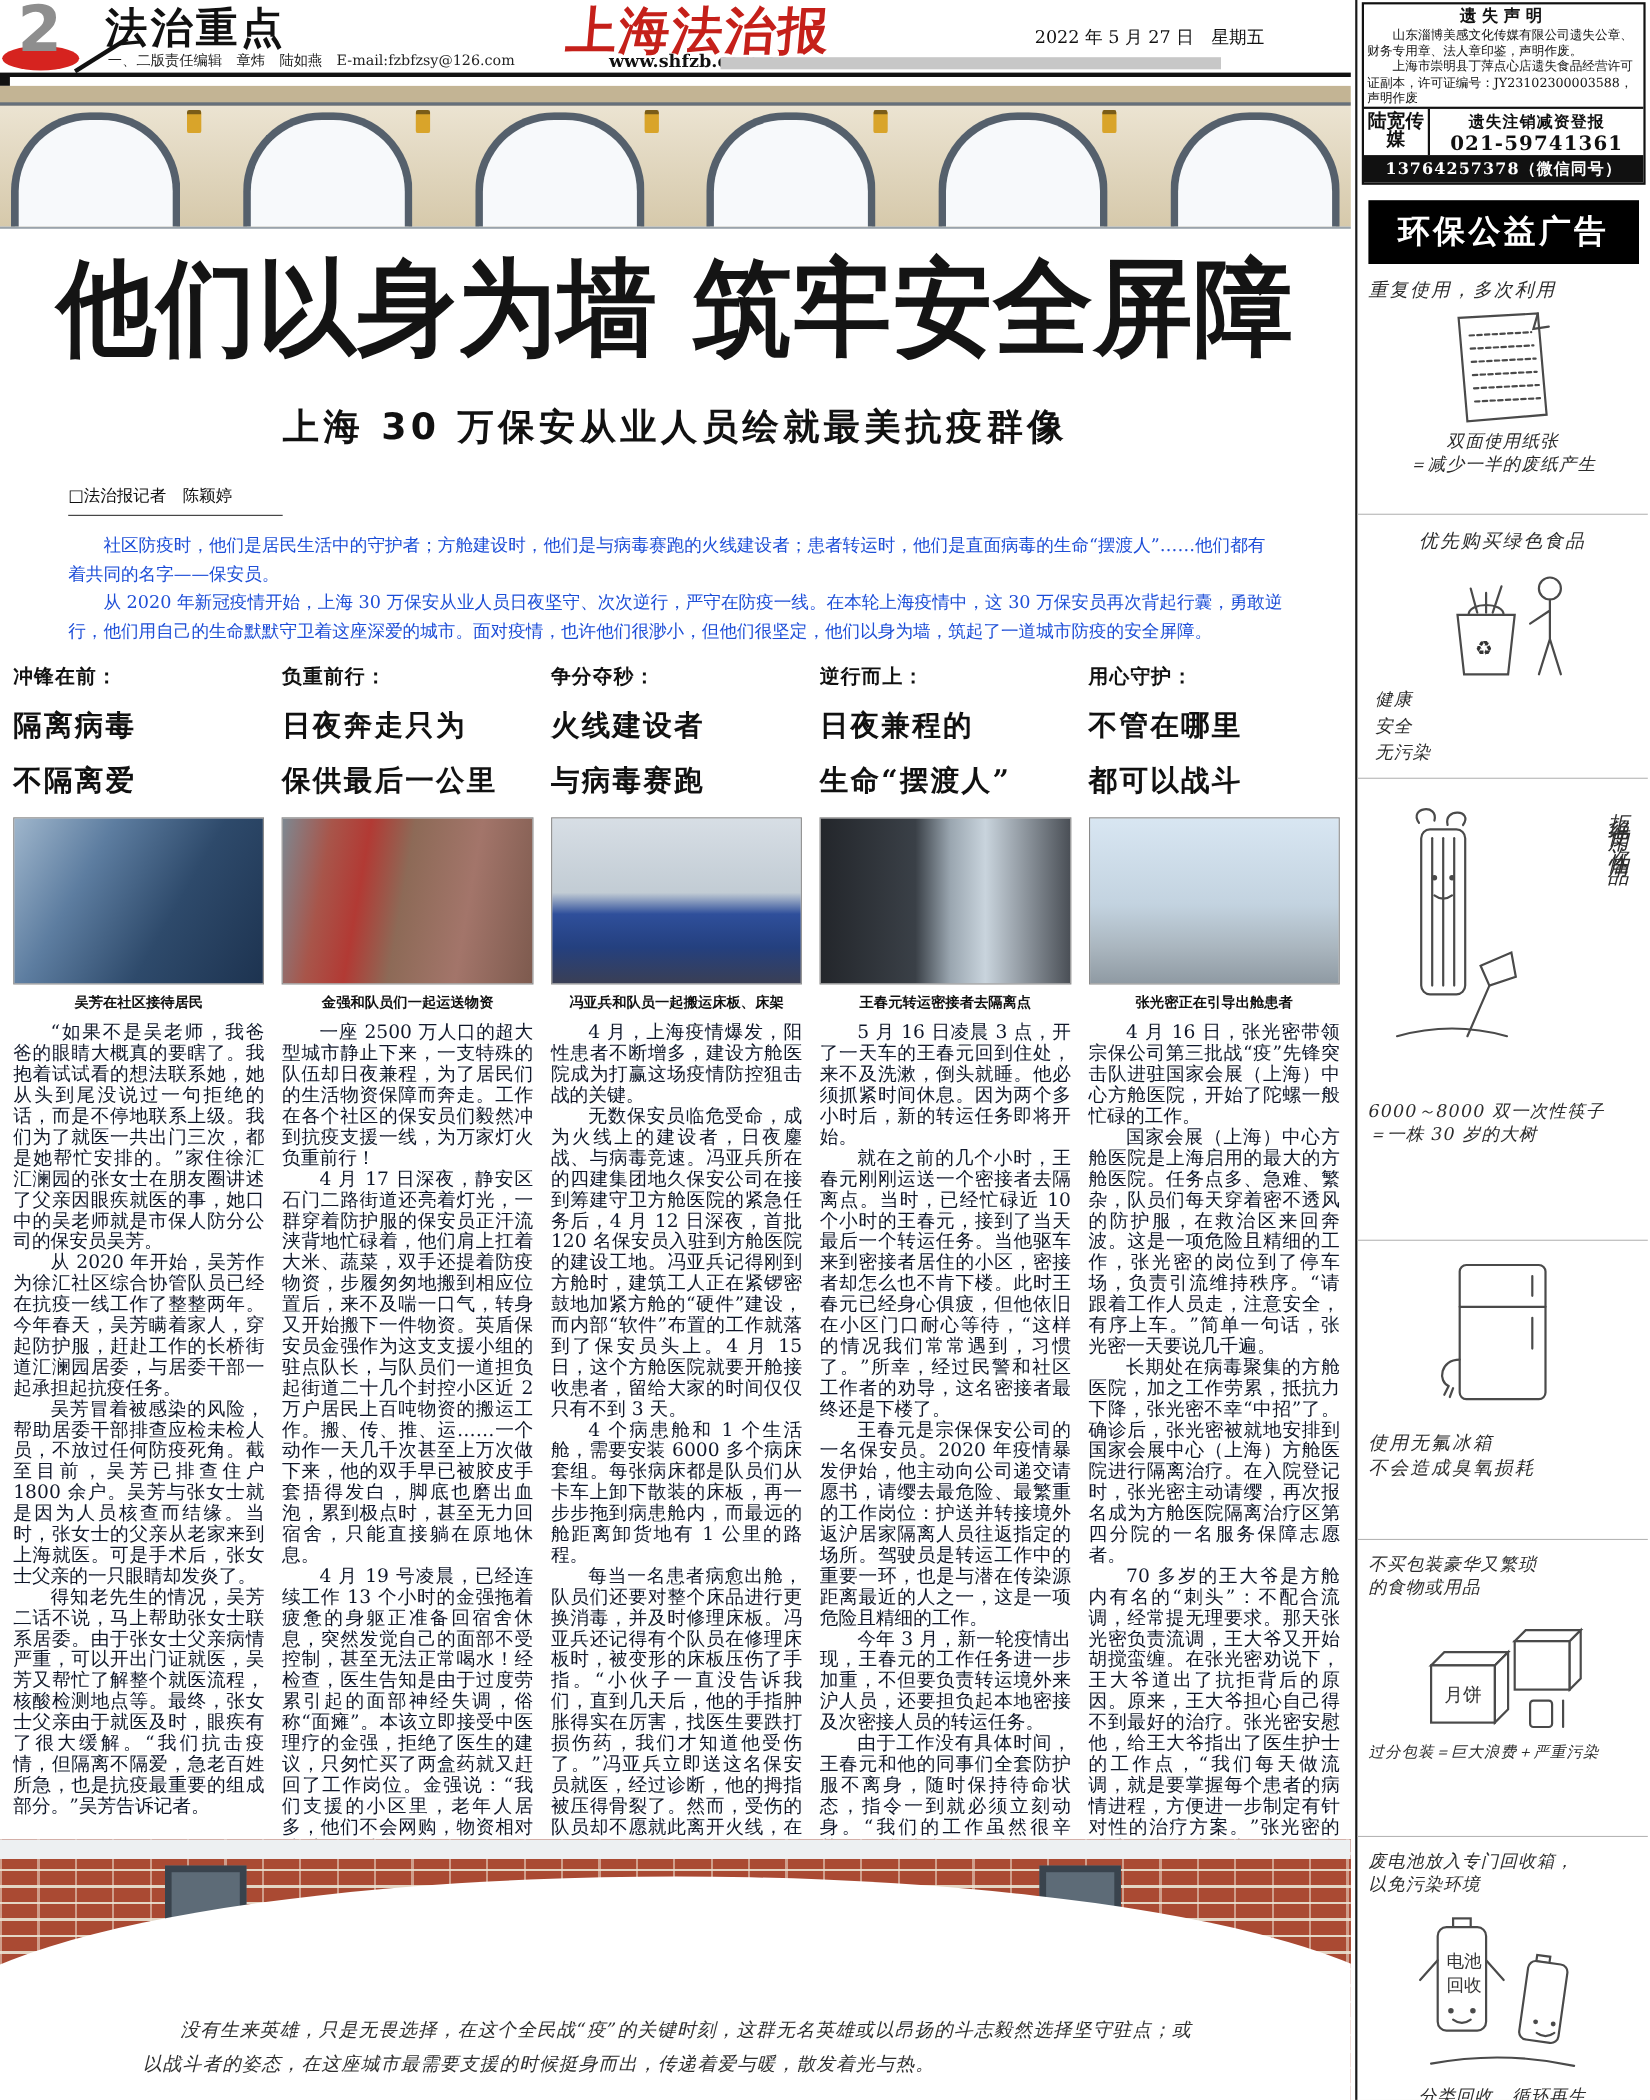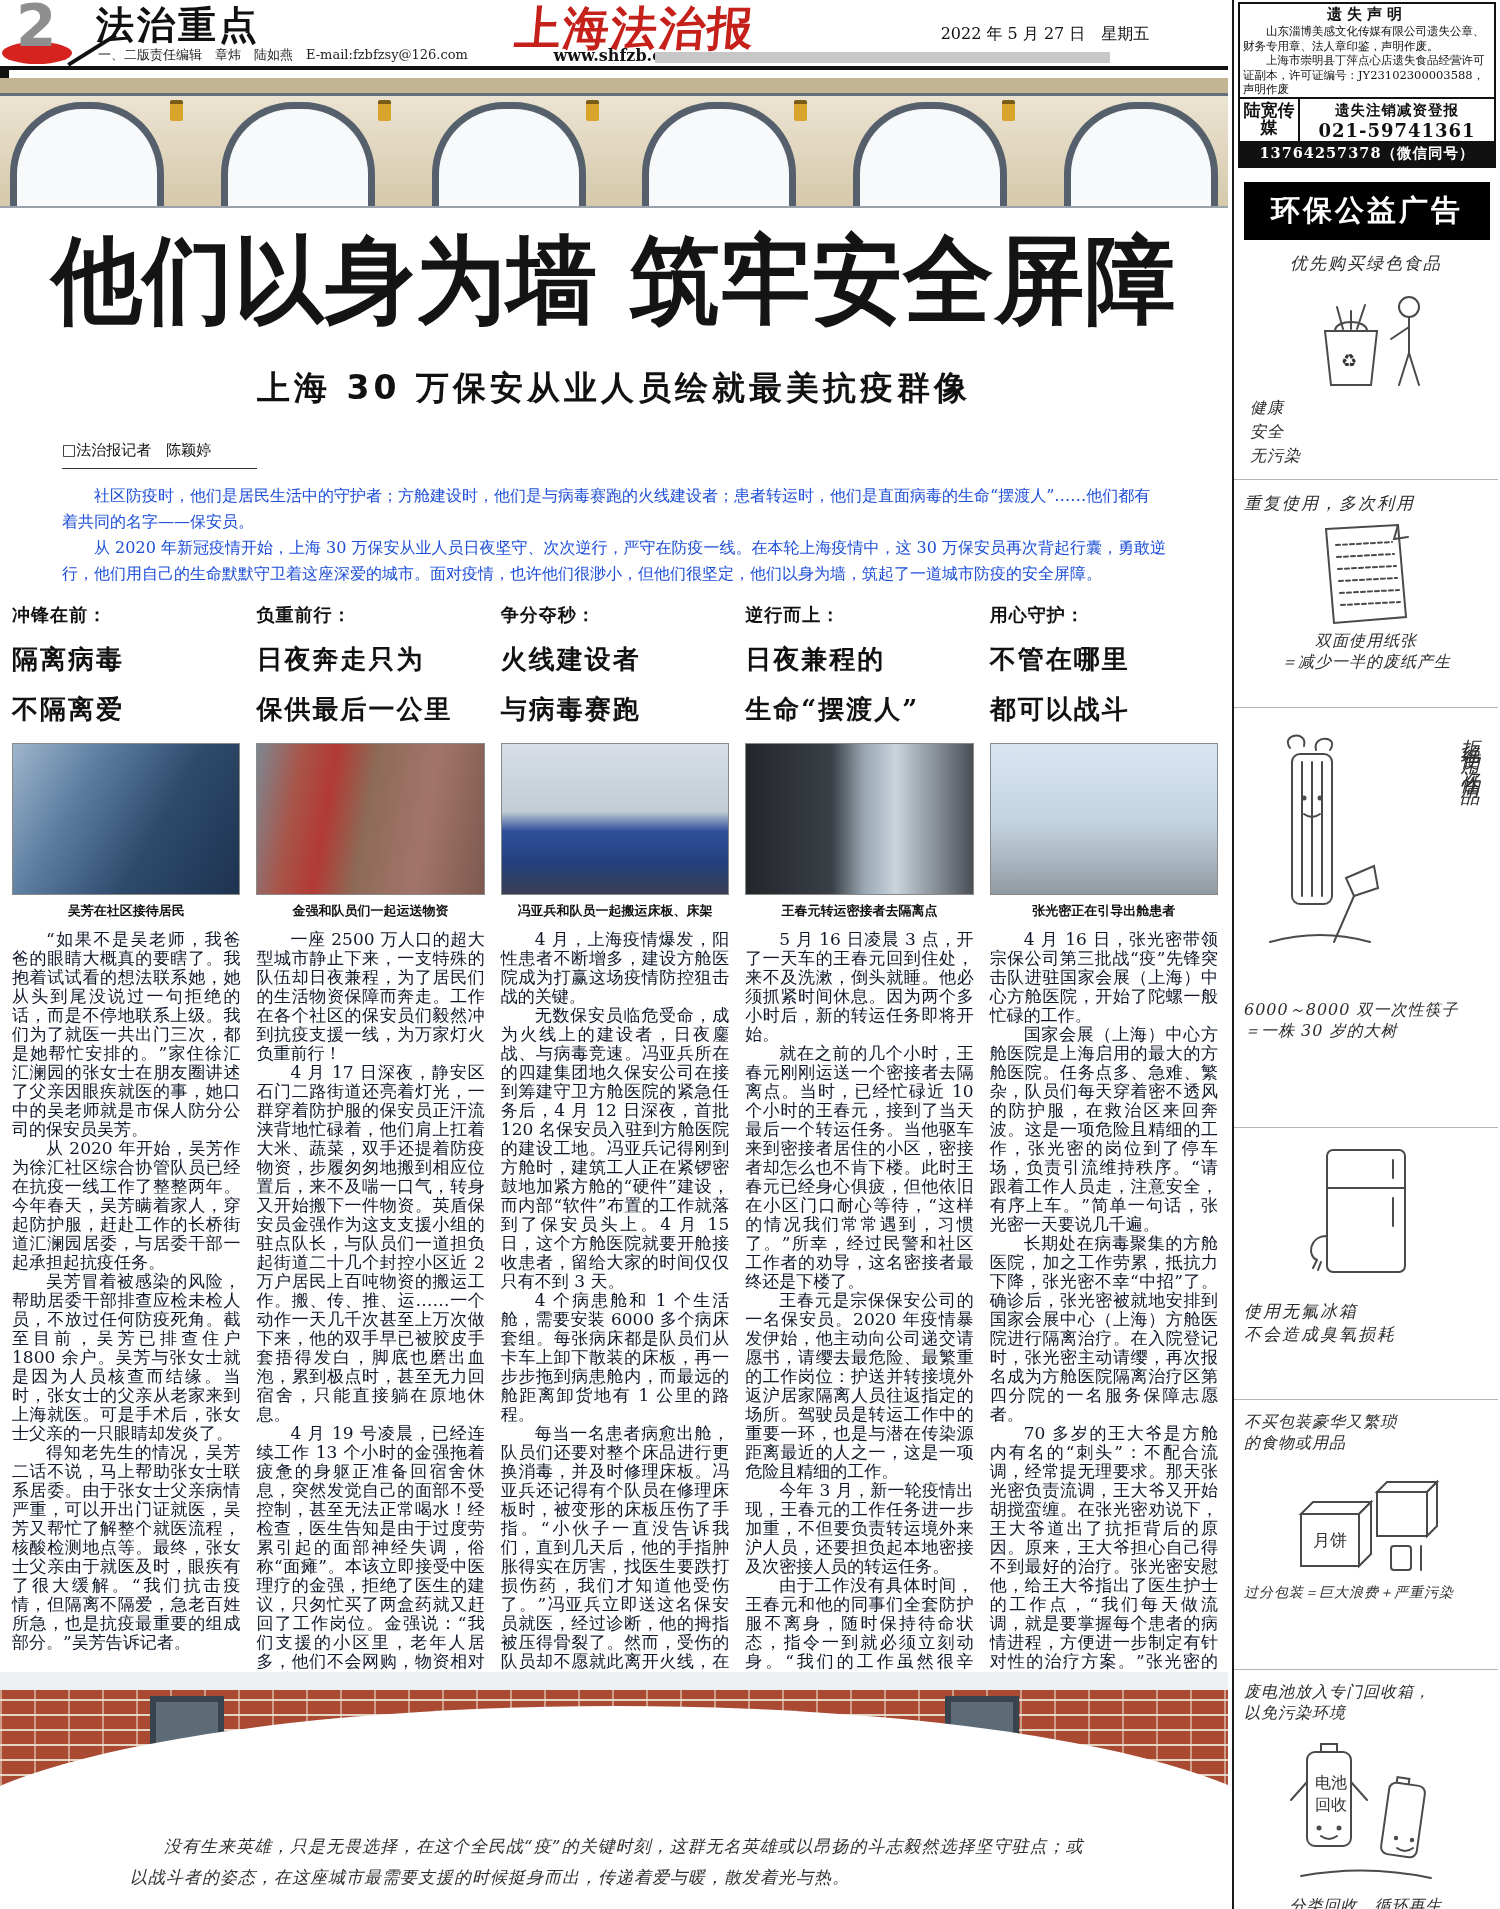--- a/index.html
+++ b/index.html
@@ -232,49 +232,49 @@
         <div class="cl-right">
           <div class="cl-serv">遗失注销减资登报</div>
           <div class="cl-phone">021-59741361</div>
         </div>
       </div>
       <div class="cl-wechat">13764257378（微信同号）</div>
     </div>
 
     <div class="eco-banner">环保公益广告</div>
 
-    <div class="panel p2">
-      <div class="hand-lg center">优先购买绿色食品</div>
-      <svg width="150" height="120" viewBox="0 0 150 120" style="display:block;margin:6px auto 0;">
-        <circle class="skf" cx="118" cy="26" r="10"></circle>
-        <path class="sk" d="M118 36 L118 72 M118 46 L100 58 M118 72 L108 104 M118 72 L128 104"></path>
-        <path class="skf" d="M34 50 L86 50 L80 104 L40 104 Z"></path>
-        <path class="sk" d="M44 50 C44 38 76 38 76 50"></path>
-        <path class="sk" d="M52 48 L46 26 M66 48 L74 24 M60 48 L60 30"></path>
-        <text x="50" y="86" font-size="18">♻</text>
-      </svg>
-      <div class="hand" style="position:absolute;left:16px;bottom:60px;">健康</div>
-      <div class="hand" style="position:absolute;left:16px;bottom:36px;">安全</div>
-      <div class="hand" style="position:absolute;left:16px;bottom:12px;">无污染</div>
-    </div>
-
     <div class="panel p1">
       <div class="hand-lg">重复使用，多次利用</div>
       <svg width="120" height="110" viewBox="0 0 120 110" style="display:block;margin:6px auto 0;">
         <path class="skf" d="M20 8 L92 4 L100 96 L28 102 Z"></path>
         <path class="sk" d="M92 4 L88 18 L102 16"></path>
         <line class="sk" x1="30" y1="24" x2="86" y2="21" stroke-dasharray="4,3"></line>
         <line class="sk" x1="31" y1="36" x2="88" y2="33" stroke-dasharray="4,3"></line>
         <line class="sk" x1="32" y1="48" x2="90" y2="45" stroke-dasharray="4,3"></line>
         <line class="sk" x1="33" y1="60" x2="91" y2="57" stroke-dasharray="4,3"></line>
         <line class="sk" x1="34" y1="72" x2="93" y2="69" stroke-dasharray="4,3"></line>
         <line class="sk" x1="35" y1="84" x2="94" y2="81" stroke-dasharray="4,3"></line>
       </svg>
       <div class="hand center">双面使用纸张</div>
       <div class="hand center">＝减少一半的废纸产生</div>
+    </div>
+
+    <div class="panel p2">
+      <div class="hand-lg center">优先购买绿色食品</div>
+      <svg width="150" height="120" viewBox="0 0 150 120" style="display:block;margin:6px auto 0;">
+        <circle class="skf" cx="118" cy="26" r="10"></circle>
+        <path class="sk" d="M118 36 L118 72 M118 46 L100 58 M118 72 L108 104 M118 72 L128 104"></path>
+        <path class="skf" d="M34 50 L86 50 L80 104 L40 104 Z"></path>
+        <path class="sk" d="M44 50 C44 38 76 38 76 50"></path>
+        <path class="sk" d="M52 48 L46 26 M66 48 L74 24 M60 48 L60 30"></path>
+        <text x="50" y="86" font-size="18">♻</text>
+      </svg>
+      <div class="hand" style="position:absolute;left:16px;bottom:60px;">健康</div>
+      <div class="hand" style="position:absolute;left:16px;bottom:36px;">安全</div>
+      <div class="hand" style="position:absolute;left:16px;bottom:12px;">无污染</div>
     </div>
 
     <div class="panel p3">
       <div class="vert">拒绝使用一次性用品</div>
       <svg width="140" height="240" viewBox="0 0 140 240" style="display:block;margin:8px 0 0 6px;">
         <path class="sk" d="M40 20 C30 6 58 2 54 18 M66 22 C62 6 90 8 80 22"></path>
         <rect class="skf" x="42" y="26" width="40" height="150" rx="8"></rect>
         <line class="sk" x1="52" y1="34" x2="52" y2="168"></line>
         <line class="sk" x1="62" y1="34" x2="62" y2="168"></line>
         <line class="sk" x1="72" y1="34" x2="72" y2="168"></line>

